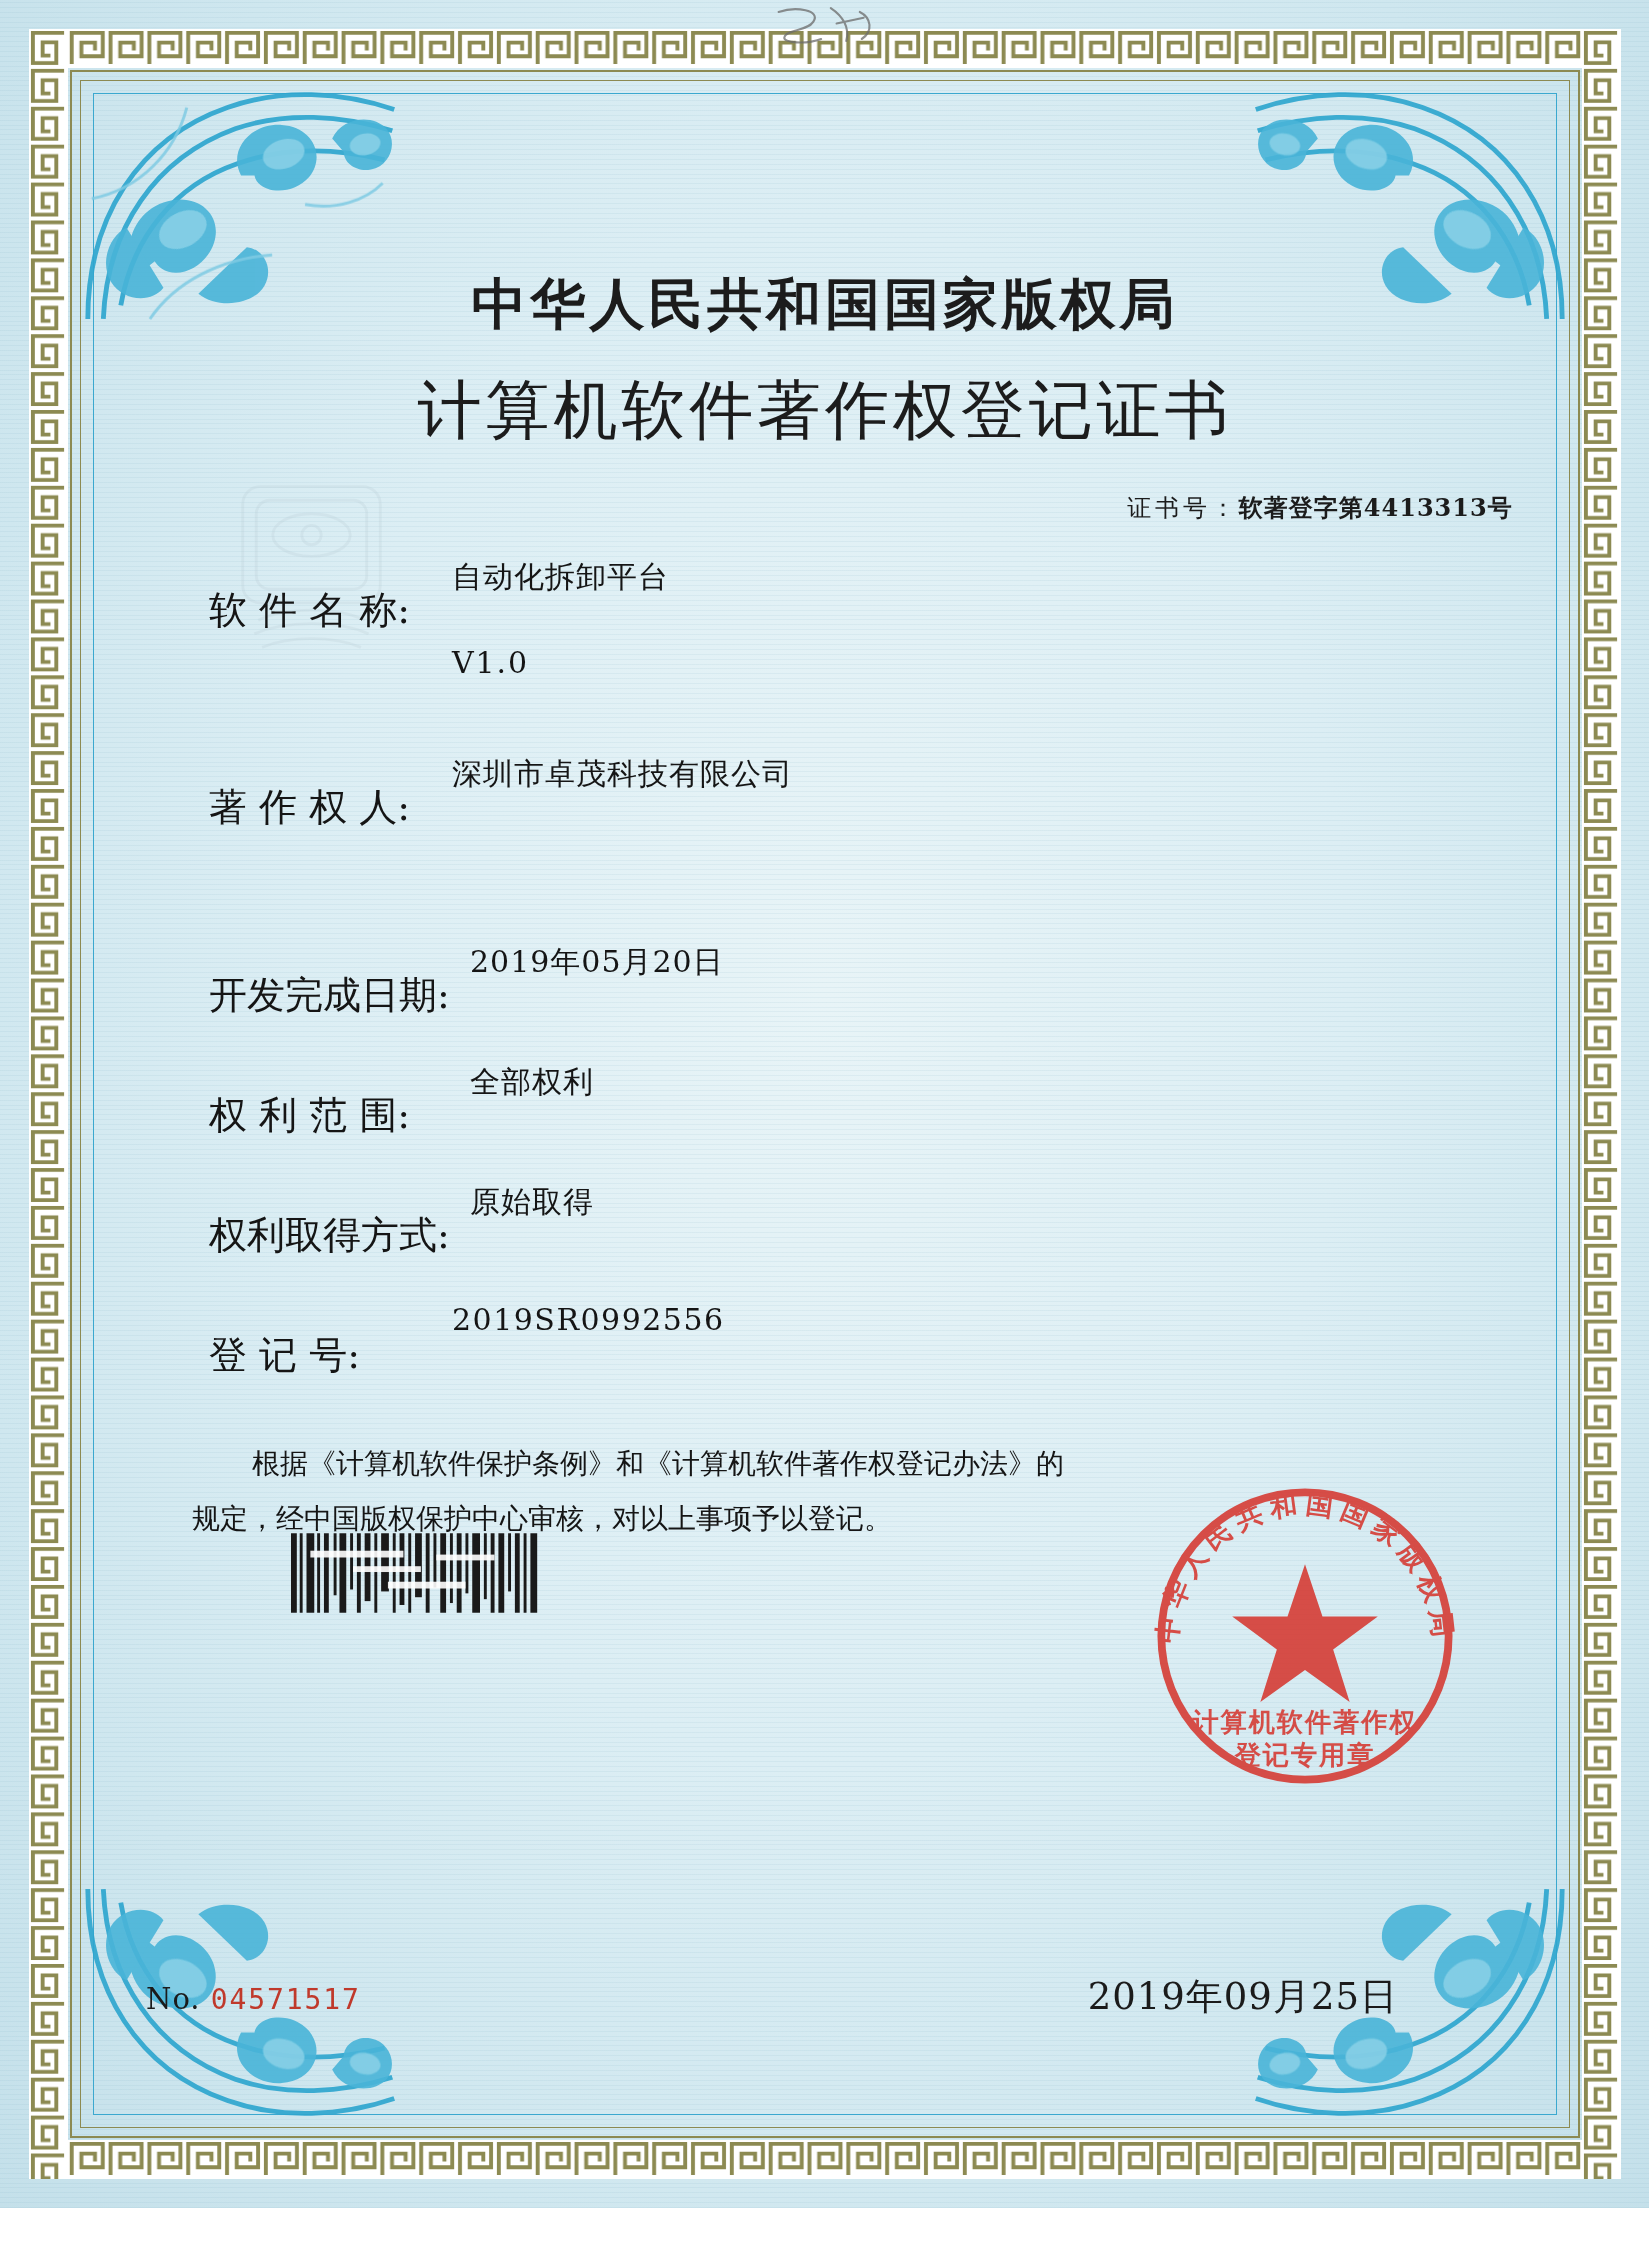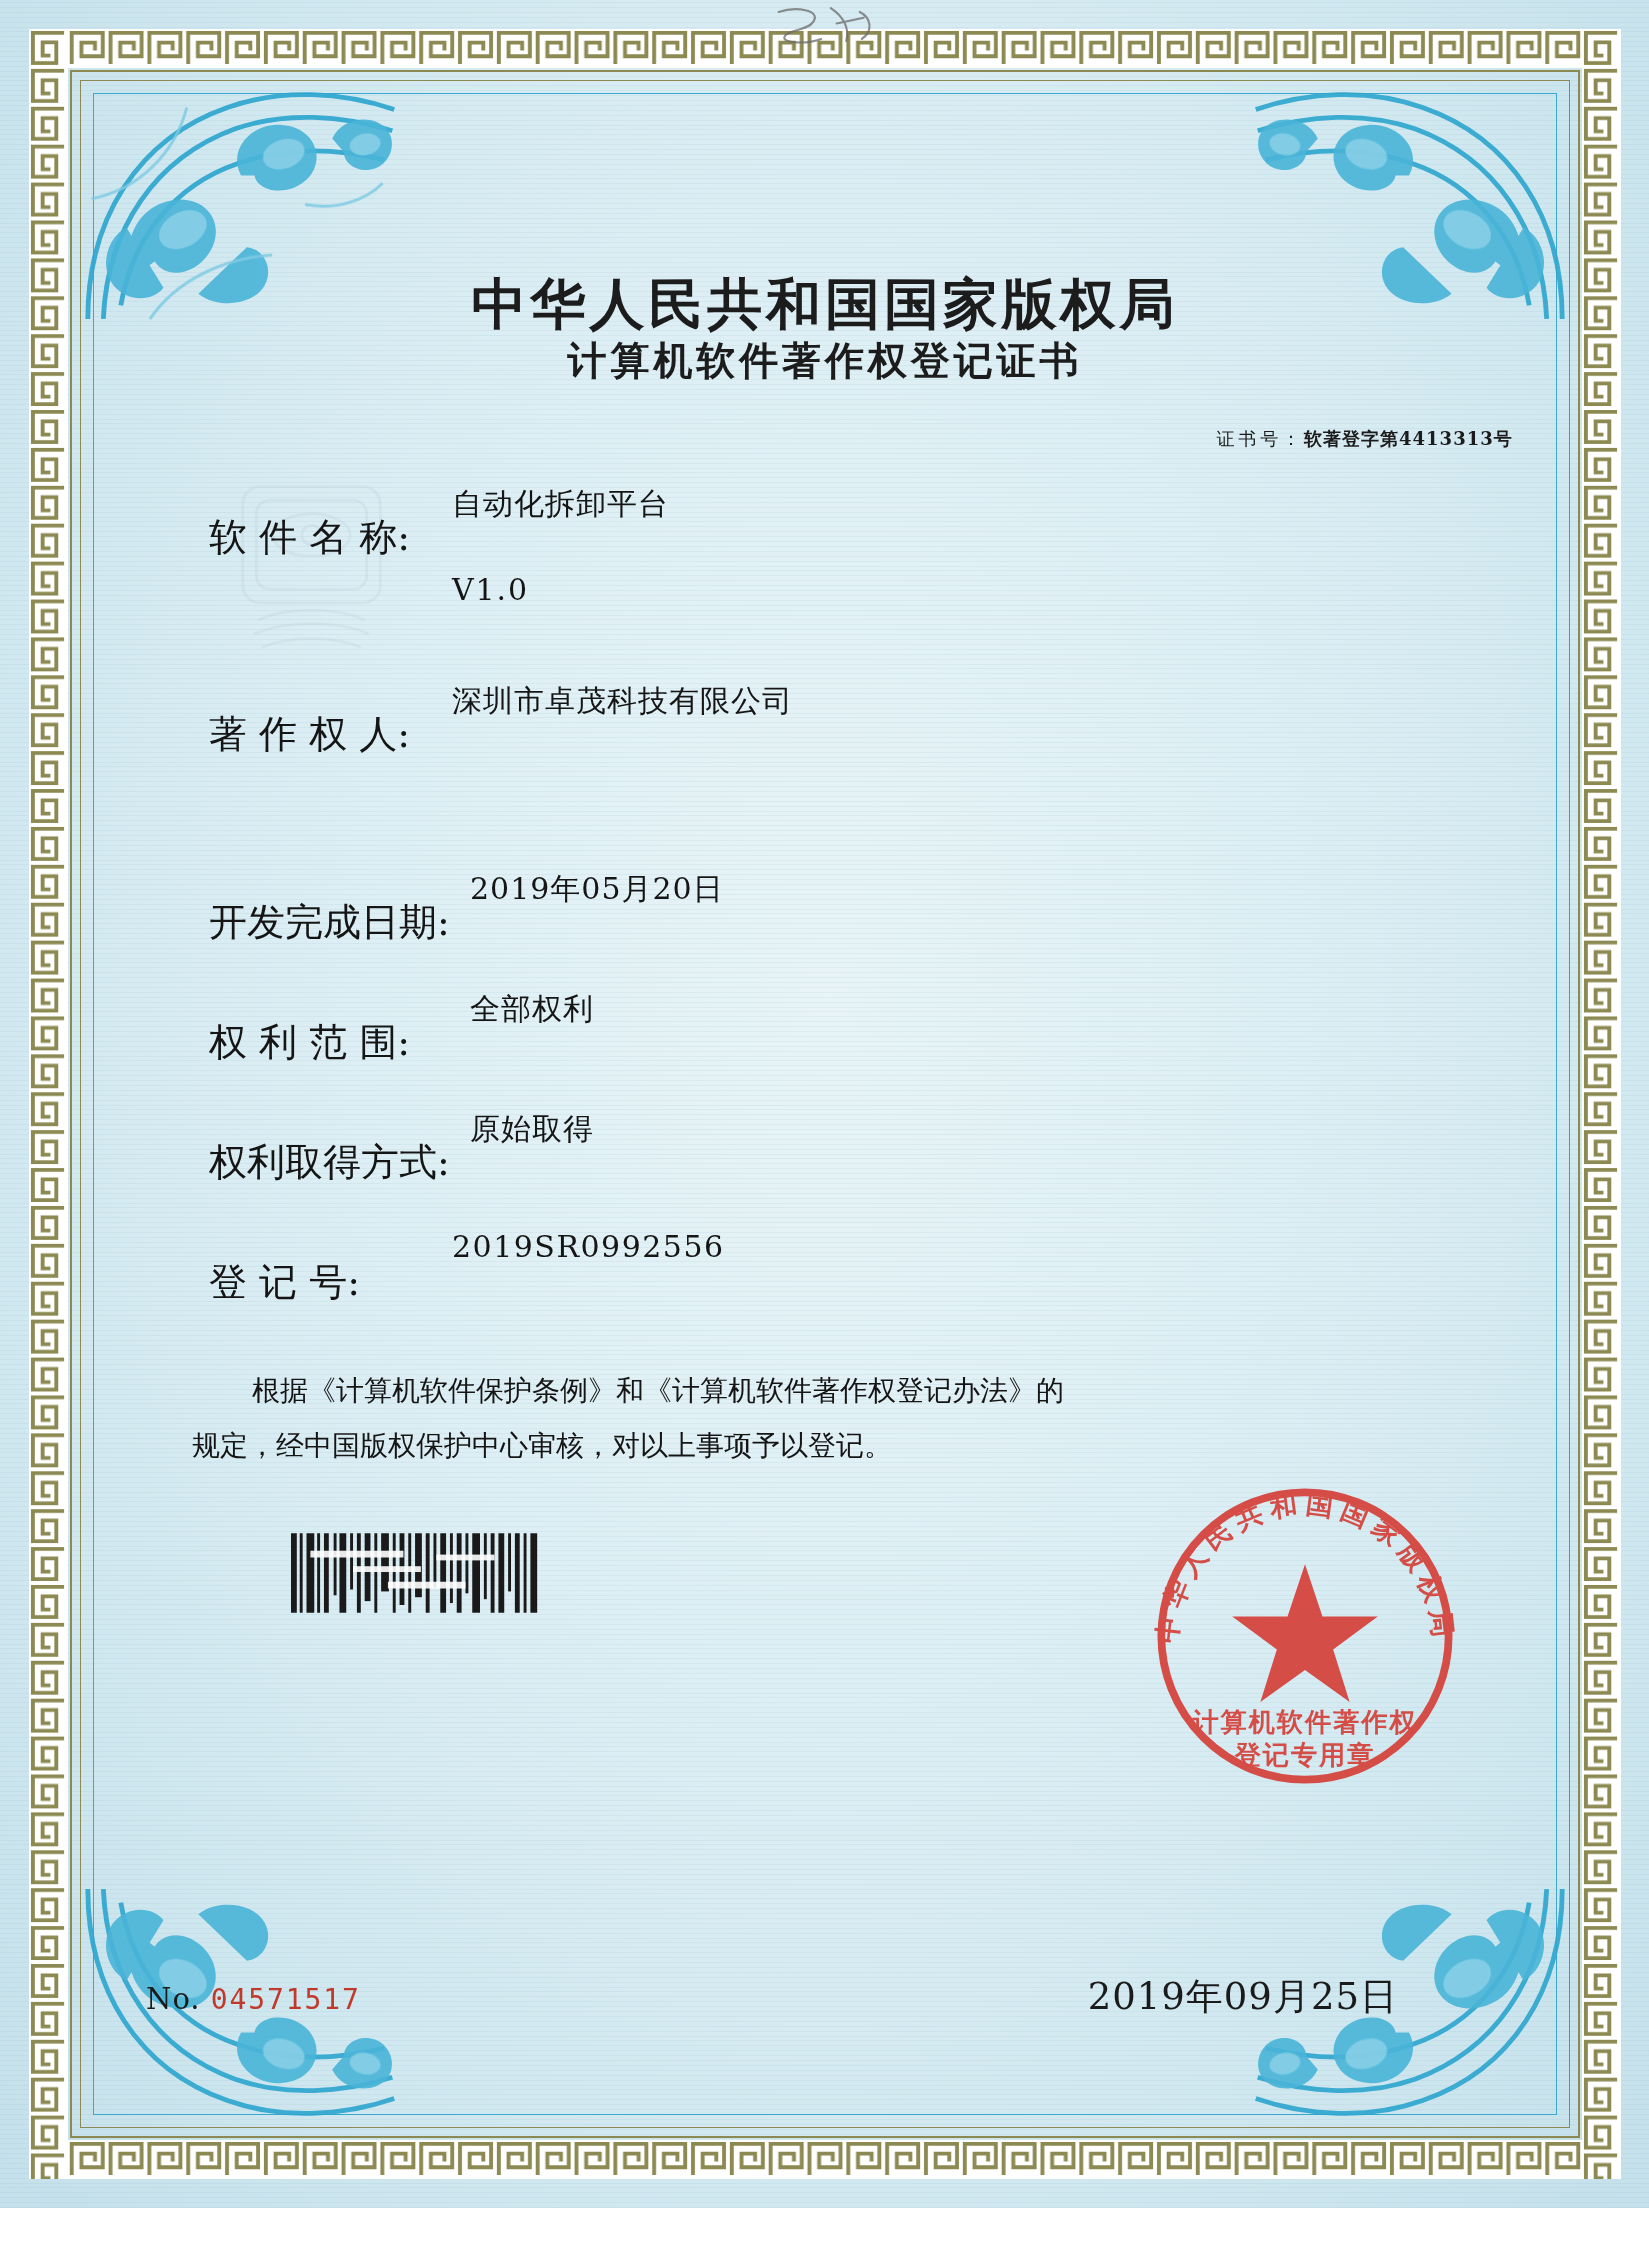--- a/index.html
+++ b/index.html
@@ -99,33 +99,34 @@
   .title-main {
     font-family: "DejaVu Serif", serif;
     font-size: 55px;
     font-weight: bold;
     color: #1c1c1c;
     letter-spacing: 3.9px;
     line-height: 1.2;
   }
   .title-sub {
     font-family: "DejaVu Serif", serif;
-    font-size: 39px;
-    font-weight: bold;
+    font-size: 64px;
+    font-weight: normal;
     color: #1c1c1c;
     letter-spacing: 3.9px;
+    margin-top: 35px;
     line-height: 1.2;
   }
 
   .cert-no-row {
     text-align: right;
     margin-top: 43px;
     padding-right: 21.3px;
     font-family: "DejaVu Serif", serif;
-    font-size: 18px;
+    font-size: 24px;
     color: #1c1c1c;
     letter-spacing: 1px;
   }
   .cert-no-row .lbl { letter-spacing: 3.9px; }
   .cert-no-row .val { font-weight: bold; }
 
   .fields {
     margin-top: 33px;
     padding-left: 93px;
   }

